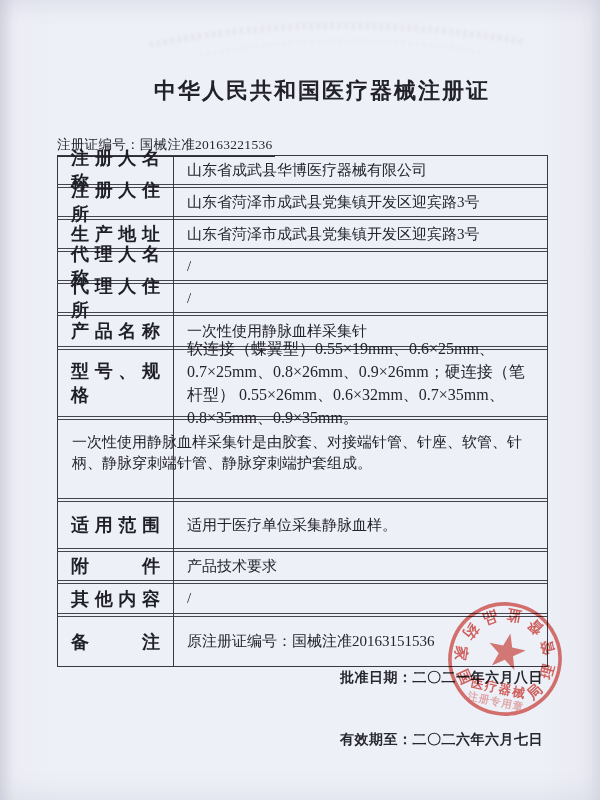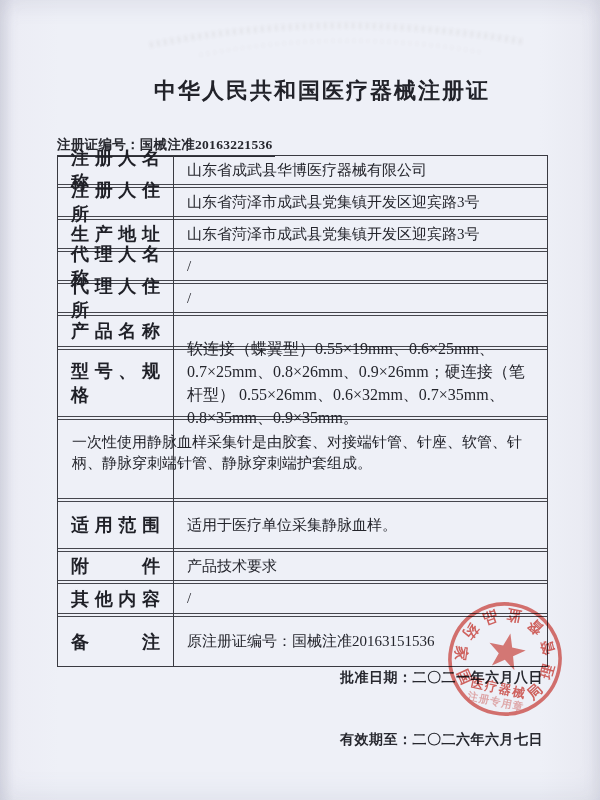--- a/index.html
+++ b/index.html
@@ -17,21 +17,21 @@
     content:"";position:absolute;inset:0;pointer-events:none;
     box-shadow:inset 0 8px 18px rgba(120,122,150,.10), inset 0 -10px 22px rgba(120,122,150,.08);
   }
   .bleed{position:absolute;left:0;top:0;opacity:.8;pointer-events:none;}
   .title{
     position:absolute;left:0;top:76px;width:100%;text-align:center;
     font-size:22px;font-weight:700;letter-spacing:2px;color:#22232a;margin-left:22px;
   }
   .regline{
     position:absolute;left:57px;top:136px;
-    font-size:13.5px;font-weight:700;letter-spacing:.3px;
+    font-size:13.5px;font-weight:400;letter-spacing:.3px;
     border-bottom:1.3px solid #2c2d34;padding:0 2px 2px 0;color:#26272e;
   }
   .cert-table{
     position:absolute;left:57px;top:155px;width:489px;
     border:1.2px solid #393a41;background:transparent;
   }
   .vdivider{
     position:absolute;left:115px;top:0;bottom:0;width:0;
     border-left:1.2px solid #393a41;
   }
@@ -120,20 +120,21 @@
           <span>代理人住所</span>
         </div>
       <div class="cell-value">/</div>
     </div>
     <div class="sep"></div>
 
     <div class="row h30">
       <div class="cell-label">
           <span>产品名称</span>
         </div>
+      <div class="cell-value">一次性使用静脉血样采集针</div>
     </div>
     <div class="sep"></div>
 
     <div class="row h66 specs">
       <div class="cell-label">
           <span>型号、规格</span>
         </div>
       <div class="cell-value">软连接（蝶翼型）0.55×19mm、0.6×25mm、0.7×25mm、0.8×26mm、0.9×26mm；硬连接（笔杆型） 0.55×26mm、0.6×32mm、0.7×35mm、0.8×35mm、0.9×35mm。</div>
     </div>
     <div class="sep"></div>

